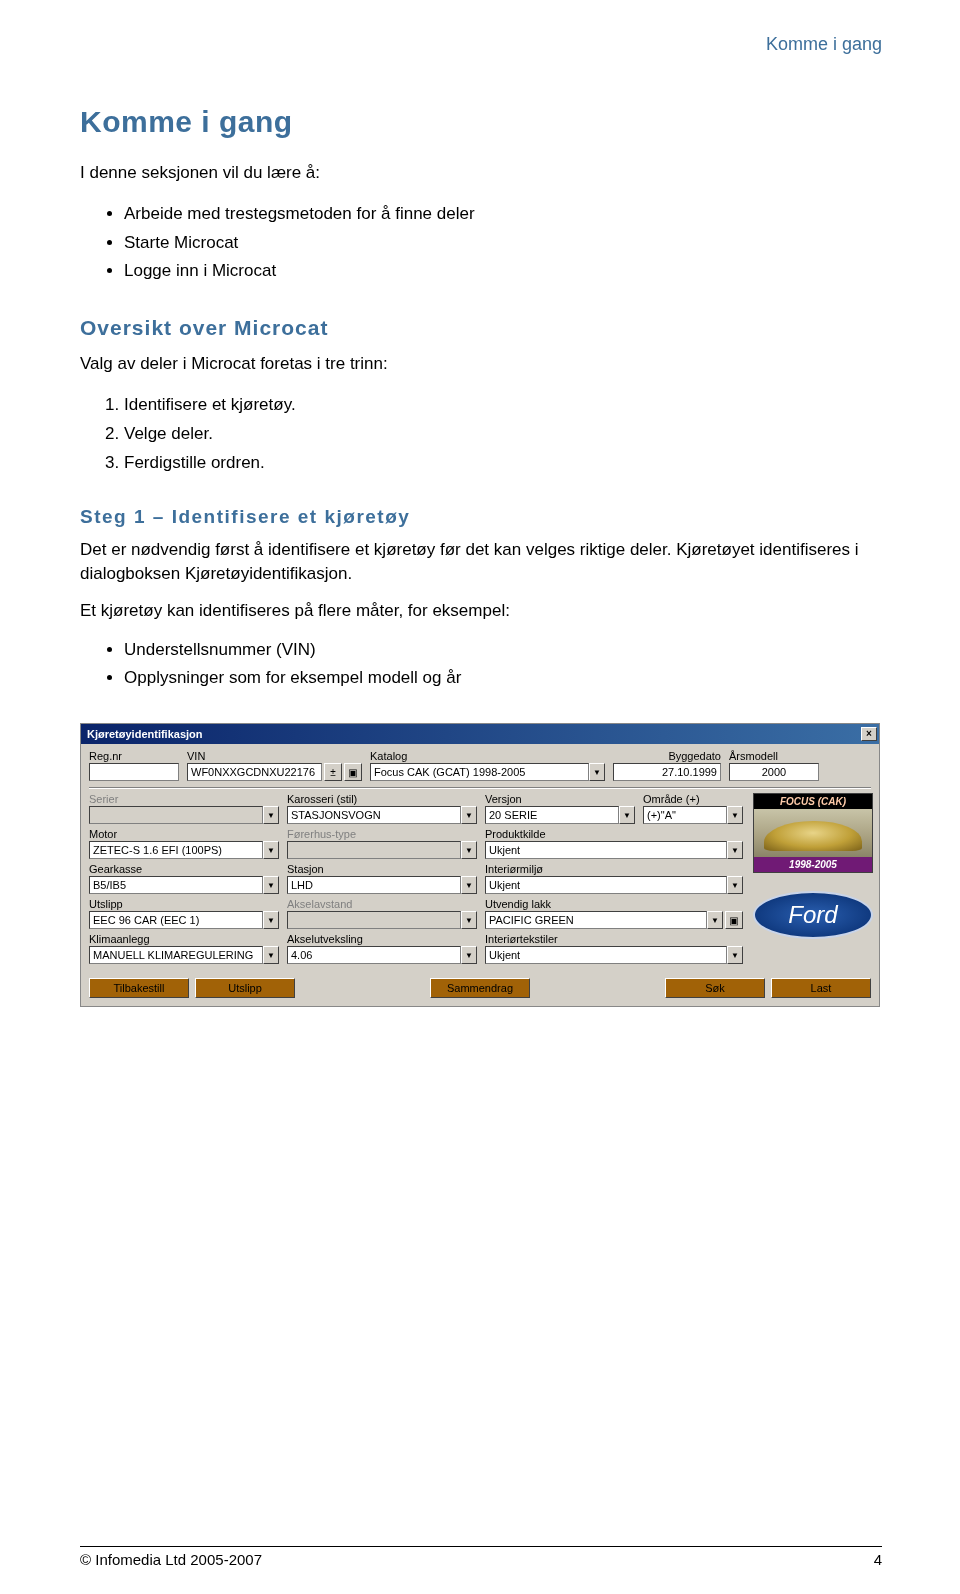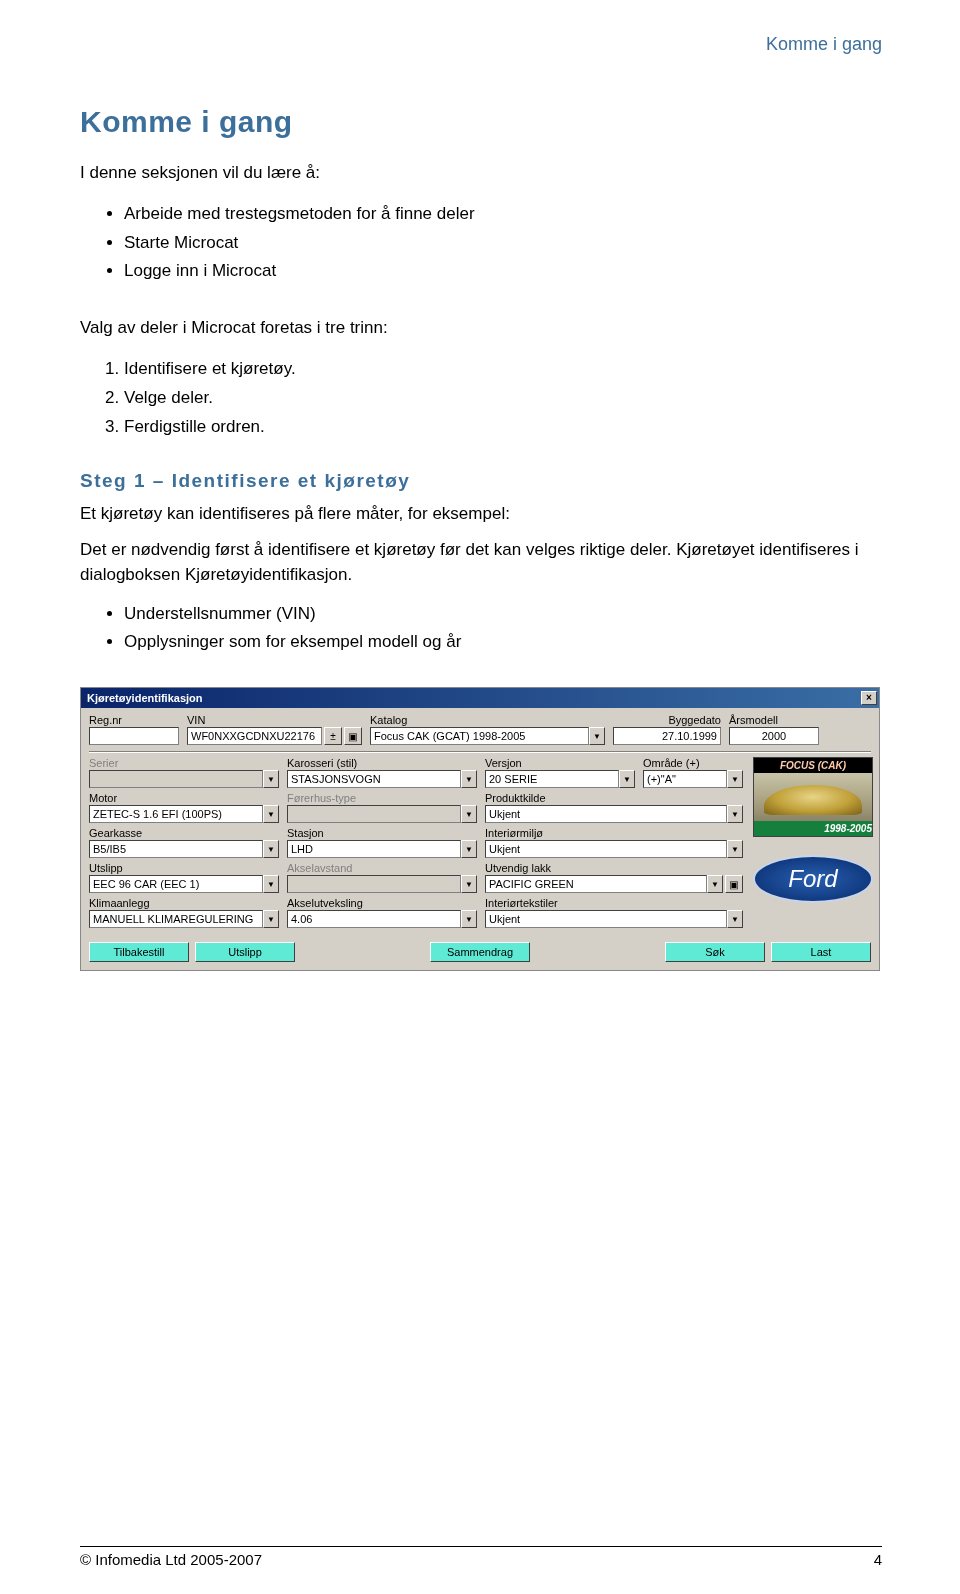--- a/index.html
+++ b/index.html
@@ -178,21 +178,21 @@
     border-top: 1px solid #fff;
     border-left: 1px solid #fff;
     top: 1px;
   }
   .dialog-footer {
     display: flex;
     padding: 6px 8px 8px 8px;
     gap: 6px;
   }
   .footer-btn {
-    background: #5eead4;
+    background: #a16207;
     border: 1px solid #fff;
     border-right-color: #404040;
     border-bottom-color: #404040;
     padding: 3px 0;
     font-size: 11px;
     width: 100px;
     text-align: center;
   }
   .footer-spacer { flex: 1; }
   .car-box {
@@ -222,26 +222,26 @@
     overflow: hidden;
   }
   .car-shape {
     position: absolute;
     left: 10px; right: 10px; bottom: 6px;
     height: 30px;
     background: radial-gradient(ellipse at 50% 40%, #e8d488 0%, #c0a038 55%, #7a6018 100%);
     border-radius: 50% 48% 10% 10% / 70% 68% 10% 10%;
   }
   .car-box-bot {
-    background: #15803d;
+    background: #701a75;
     color: #fff;
     font-size: 10px;
     padding: 2px 0;
     width: 100%;
-    text-align: right;
+    text-align: center;
   }
   .ford-logo {
     width: 120px;
     height: 48px;
     margin-top: 18px;
     border-radius: 50%;
     background: radial-gradient(ellipse at center, #2a5fb0 0%, #103a80 70%, #061f4a 100%);
     border: 2px solid #c8d4ea;
     display: flex; align-items: center; justify-content: center;
     color: #fff;
@@ -268,30 +268,31 @@
 
   <h1>Komme i gang</h1>
 
   <p class="body-text">I denne seksjonen vil du lære å:</p>
   <ul class="bullets">
     <li>Arbeide med trestegsmetoden for å finne deler</li>
     <li>Starte Microcat</li>
     <li>Logge inn i Microcat</li>
   </ul>
 
+  <h2>Oversikt over Microcat</h2>
   <p class="body-text">Valg av deler i Microcat foretas i tre trinn:</p>
   <ol class="steps">
     <li>Identifisere et kjøretøy.</li>
     <li>Velge deler.</li>
     <li>Ferdigstille ordren.</li>
   </ol>
 
   <h3>Steg 1 – Identifisere et kjøretøy</h3>
+  <p class="para">Det er nødvendig først å identifisere et kjøretøy før det kan velges riktige deler. Kjøretøyet identifiseres i dialogboksen Kjøretøyidentifikasjon.</p>
   <p class="para">Et kjøretøy kan identifiseres på flere måter, for eksempel:</p>
-  <p class="para">Det er nødvendig først å identifisere et kjøretøy før det kan velges riktige deler. Kjøretøyet identifiseres i dialogboksen Kjøretøyidentifikasjon.</p>
   <ul class="bullets">
     <li>Understellsnummer (VIN)</li>
     <li>Opplysninger som for eksempel modell og år</li>
   </ul>
 
   <div class="dialog">
     <div class="dialog-titlebar">
       <span>Kjøretøyidentifikasjon</span>
       <span class="spacer"></span>
       <span class="dialog-close">×</span>

